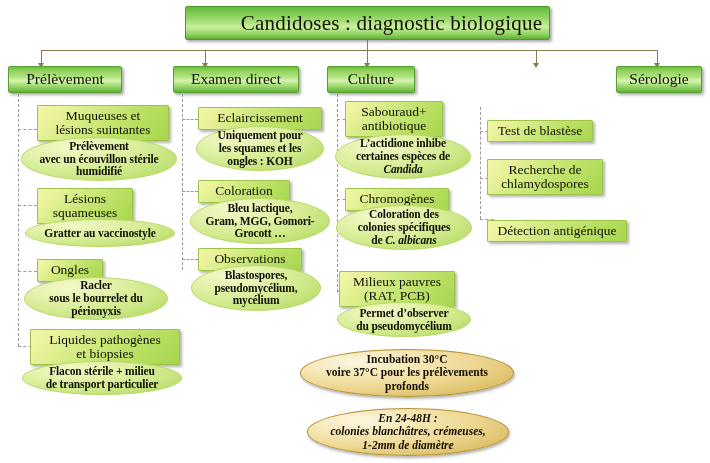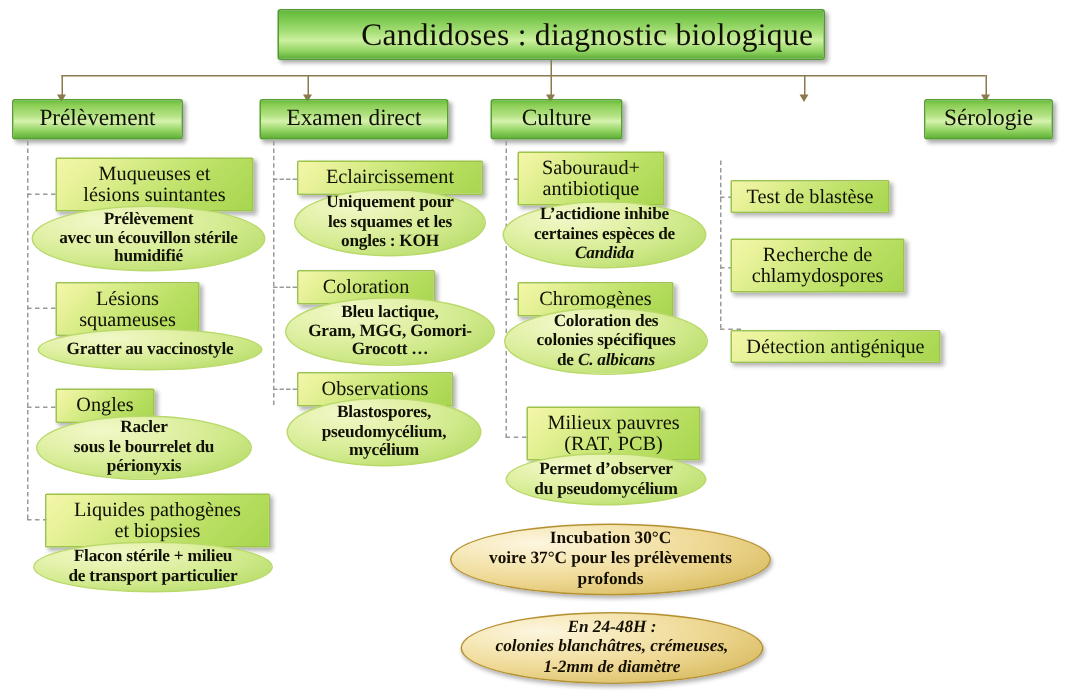--- a/index.html
+++ b/index.html
@@ -253,21 +253,21 @@
   </div>
   <div class="node ellipse-green" style="left:336px; top:205px; width:136px; height:45px;">
     <span>
       <span>Coloration des</span><br>
       <span>colonies spécifiques</span><br>
       <span>de </span><span class="italic">C. albicans</span>
     </span>
   </div>
 
   <div class="conn hline-dash" style="left:337px; top:291px; width:14px;"></div>
-  <div class="node lvl3" style="left:351px; top:271px; width:116px; height:36px; white-space:pre-line;">
+  <div class="node lvl3" style="left:339px; top:271px; width:116px; height:36px; white-space:pre-line;">
     <span>Milieux pauvres
 (RAT, PCB)</span>
   </div>
   <div class="node ellipse-green" style="left:337px; top:302px; width:134px; height:35px; white-space:pre-line;">
     <span>Permet d’observer
 du pseudomycélium</span>
   </div>
 
   <div class="conn vline-dash" style="left:480px; top:107px; height:112px;"></div>
 

